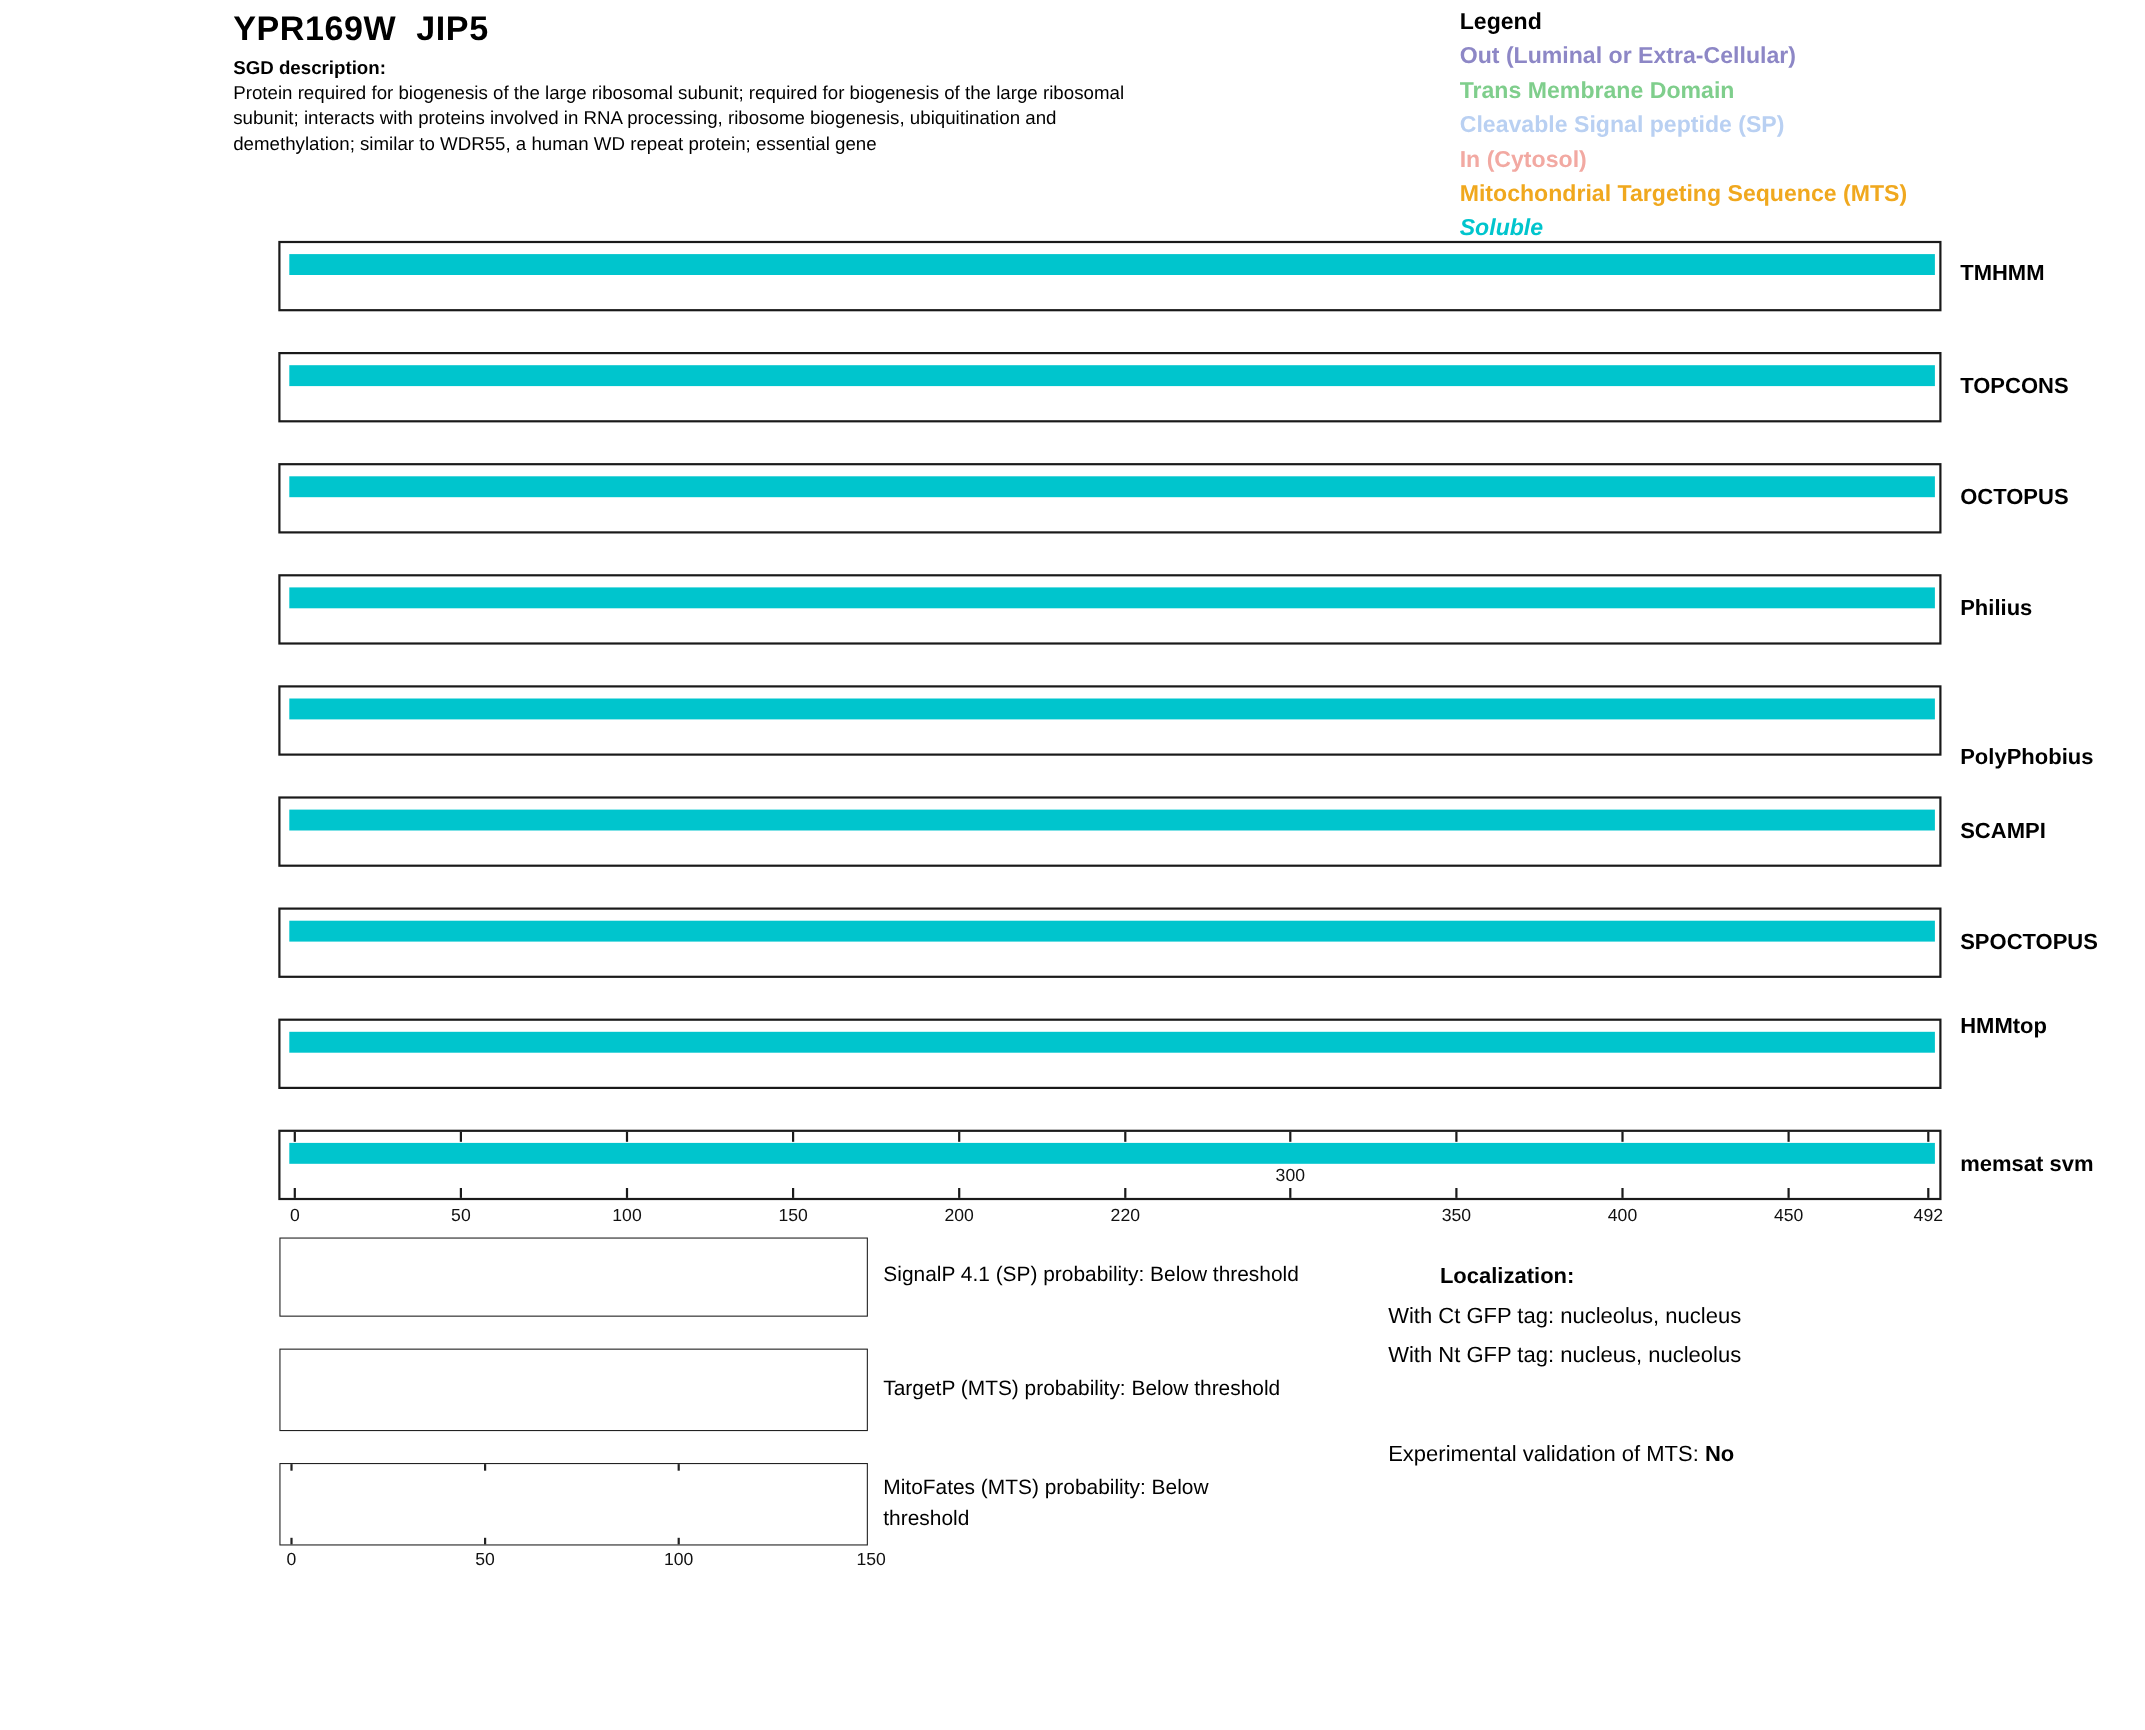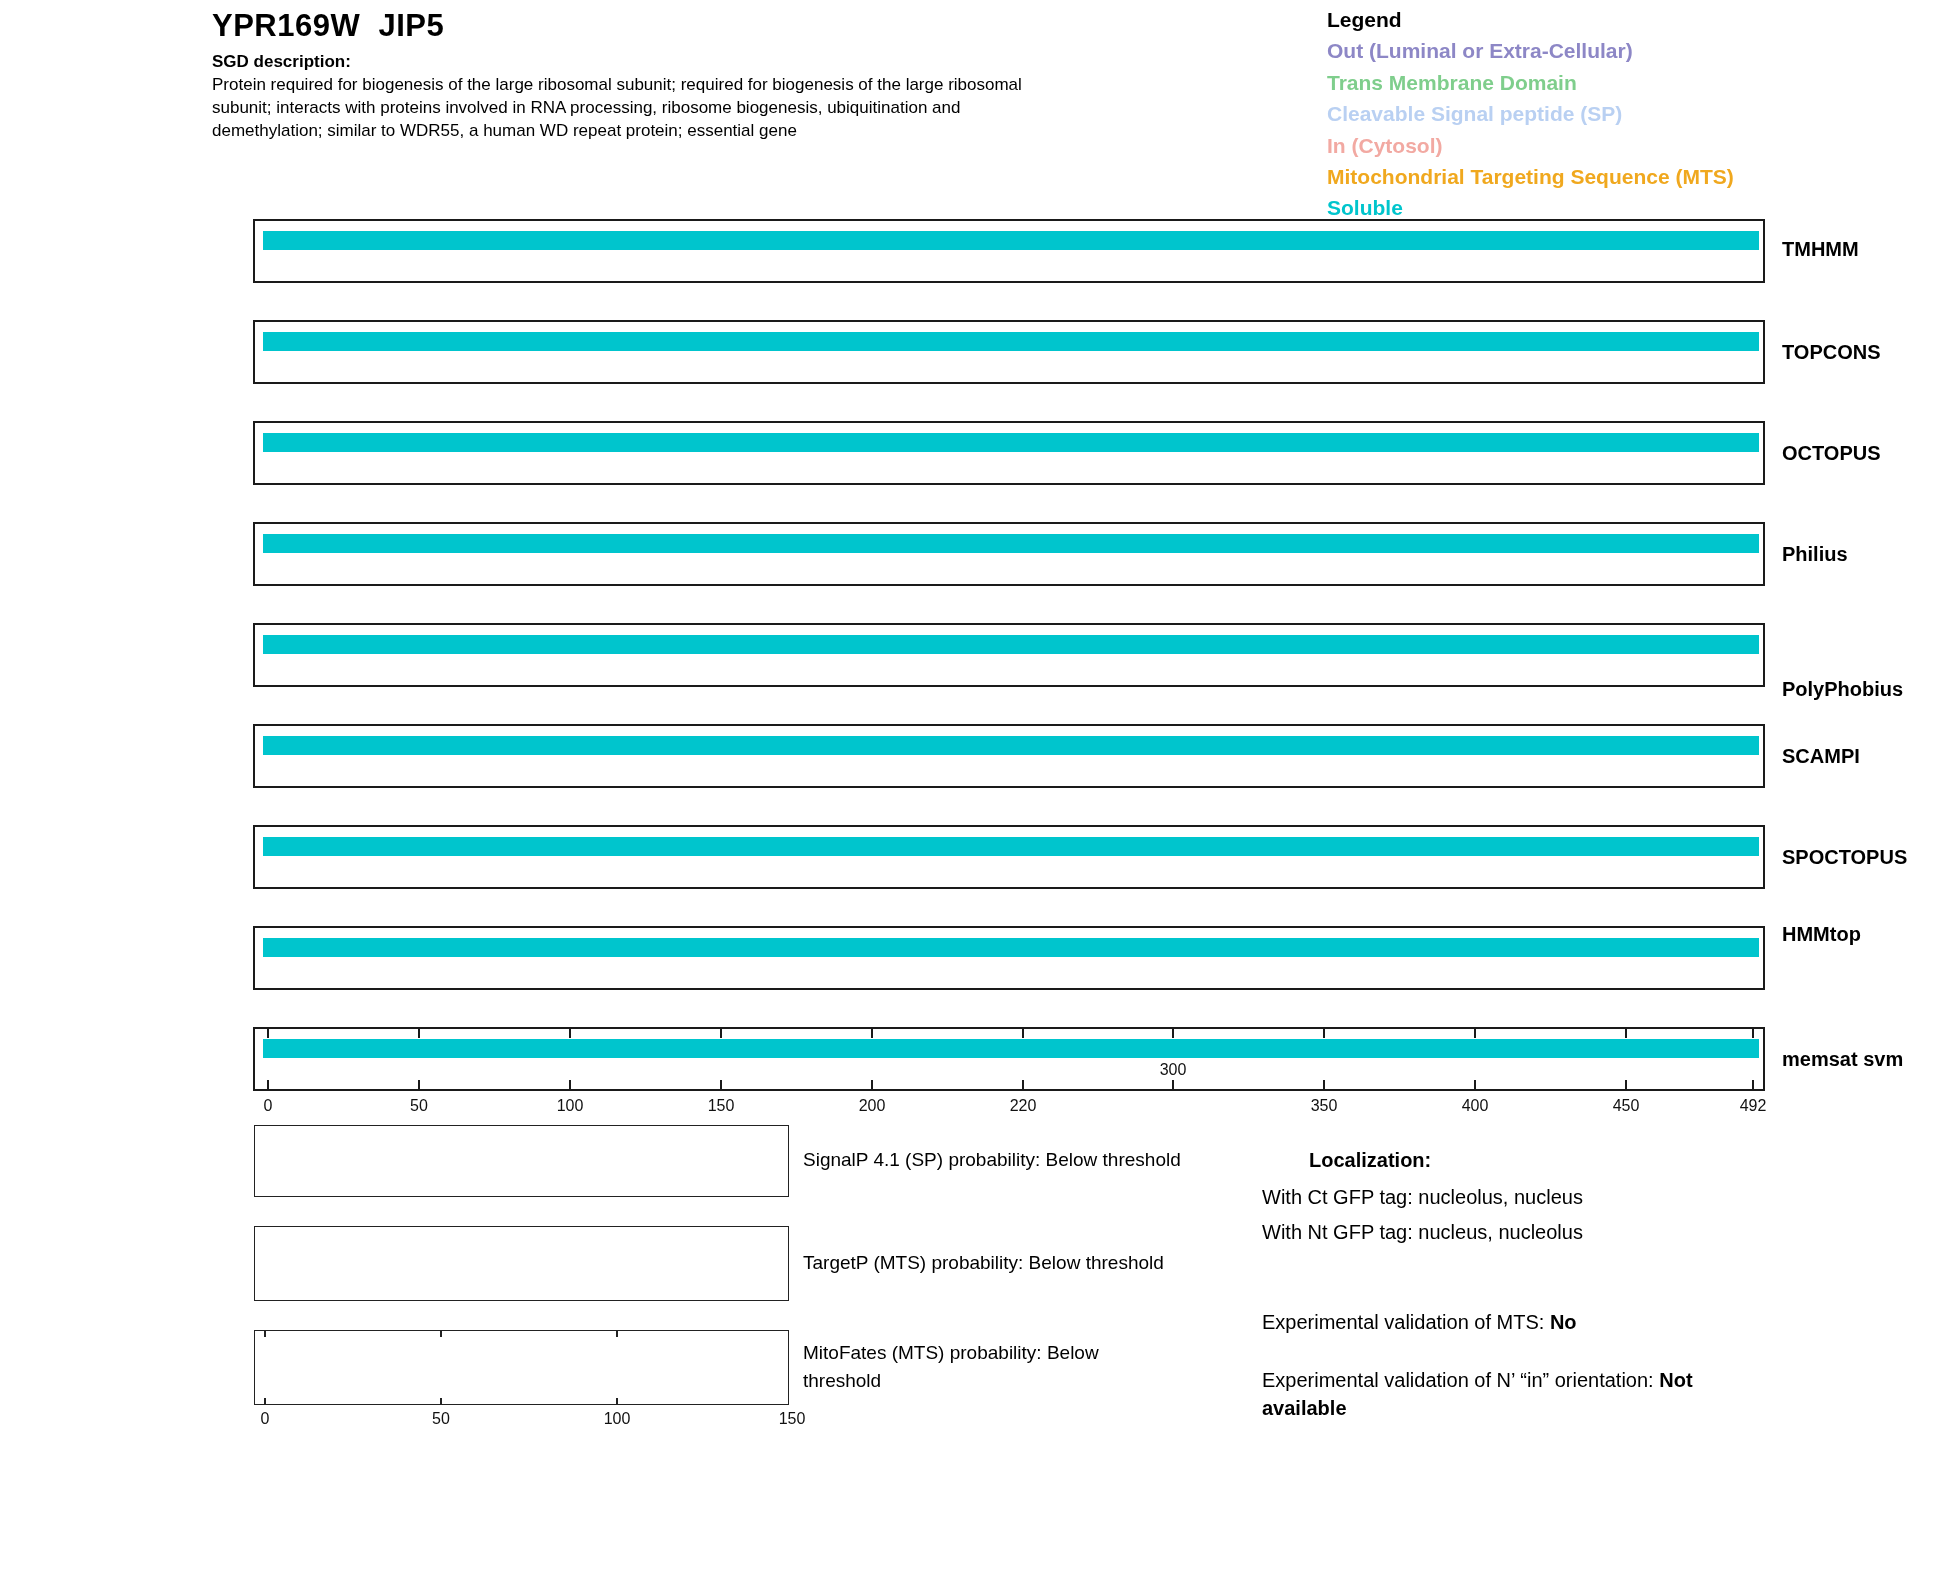--- a/index.html
+++ b/index.html
@@ -44,21 +44,21 @@
   <div class="abs sgd-label" style="left:212px; top:52px;">SGD description:</div>
   <div class="abs desc" style="left:212px; top:73px;">Protein required for biogenesis of the large ribosomal subunit; required for biogenesis of the large ribosomal subunit; interacts with proteins involved in RNA processing, ribosome biogenesis, ubiquitination and demethylation; similar to WDR55, a human WD repeat protein; essential gene</div>
 
   <div class="abs legend" style="left:1327px; top:4px;">
     <div class="legend-title">Legend</div>
     <div class="legend-item" style="color: rgb(141, 135, 198);">Out (Luminal or Extra-Cellular)</div>
     <div class="legend-item" style="color: rgb(127, 206, 140);">Trans Membrane Domain</div>
     <div class="legend-item" style="color: rgb(185, 208, 242);">Cleavable Signal peptide (SP)</div>
     <div class="legend-item" style="color: rgb(242, 169, 162);">In (Cytosol)</div>
     <div class="legend-item" style="color: rgb(240, 168, 30);">Mitochondrial Targeting Sequence (MTS)</div>
-    <div class="legend-item" style="color: rgb(0, 197, 205);">Soluble</div>
+    <div class="legend-item" style="color: rgb(0, 197, 205); font-style: italic;">Soluble</div>
   </div>
 
   <div class="track-box" style="top:219px;">
     <div class="track-bar" style="background-color: rgb(0, 197, 205);"></div>
   </div>
   <div class="track-label" style="top:249px;">TMHMM</div>
 
   <div class="track-box" style="top:320px;">
     <div class="track-bar" style="background-color: rgb(0, 197, 205);"></div>
   </div>
@@ -153,15 +153,14 @@
   <div class="axis-label" style="left:441px; top:1410px;">50</div>
   <div class="axis-label" style="left:617px; top:1410px;">100</div>
   <div class="axis-label" style="left:792px; top:1410px;">150</div>
 
   <div class="dtext bold" style="top:1146px;margin-left:47px;">Localization:</div>
   <div class="dtext" style="top:1183px;">With Ct GFP tag: nucleolus, nucleus</div>
   <div class="dtext" style="top:1218px;">With Nt GFP tag: nucleus, nucleolus</div>
 
   <div class="dtext" style="top:1308px;"><span>Experimental validation of MTS: </span><span class="bold">No</span></div>
 
-  <div class="dtext" style="top:1366px; width:520px;"><span>Experimental validation of N’ “in” orientation: </span><span class="bold">Not available</span></div>
 
 </div>
 
 </body></html>

